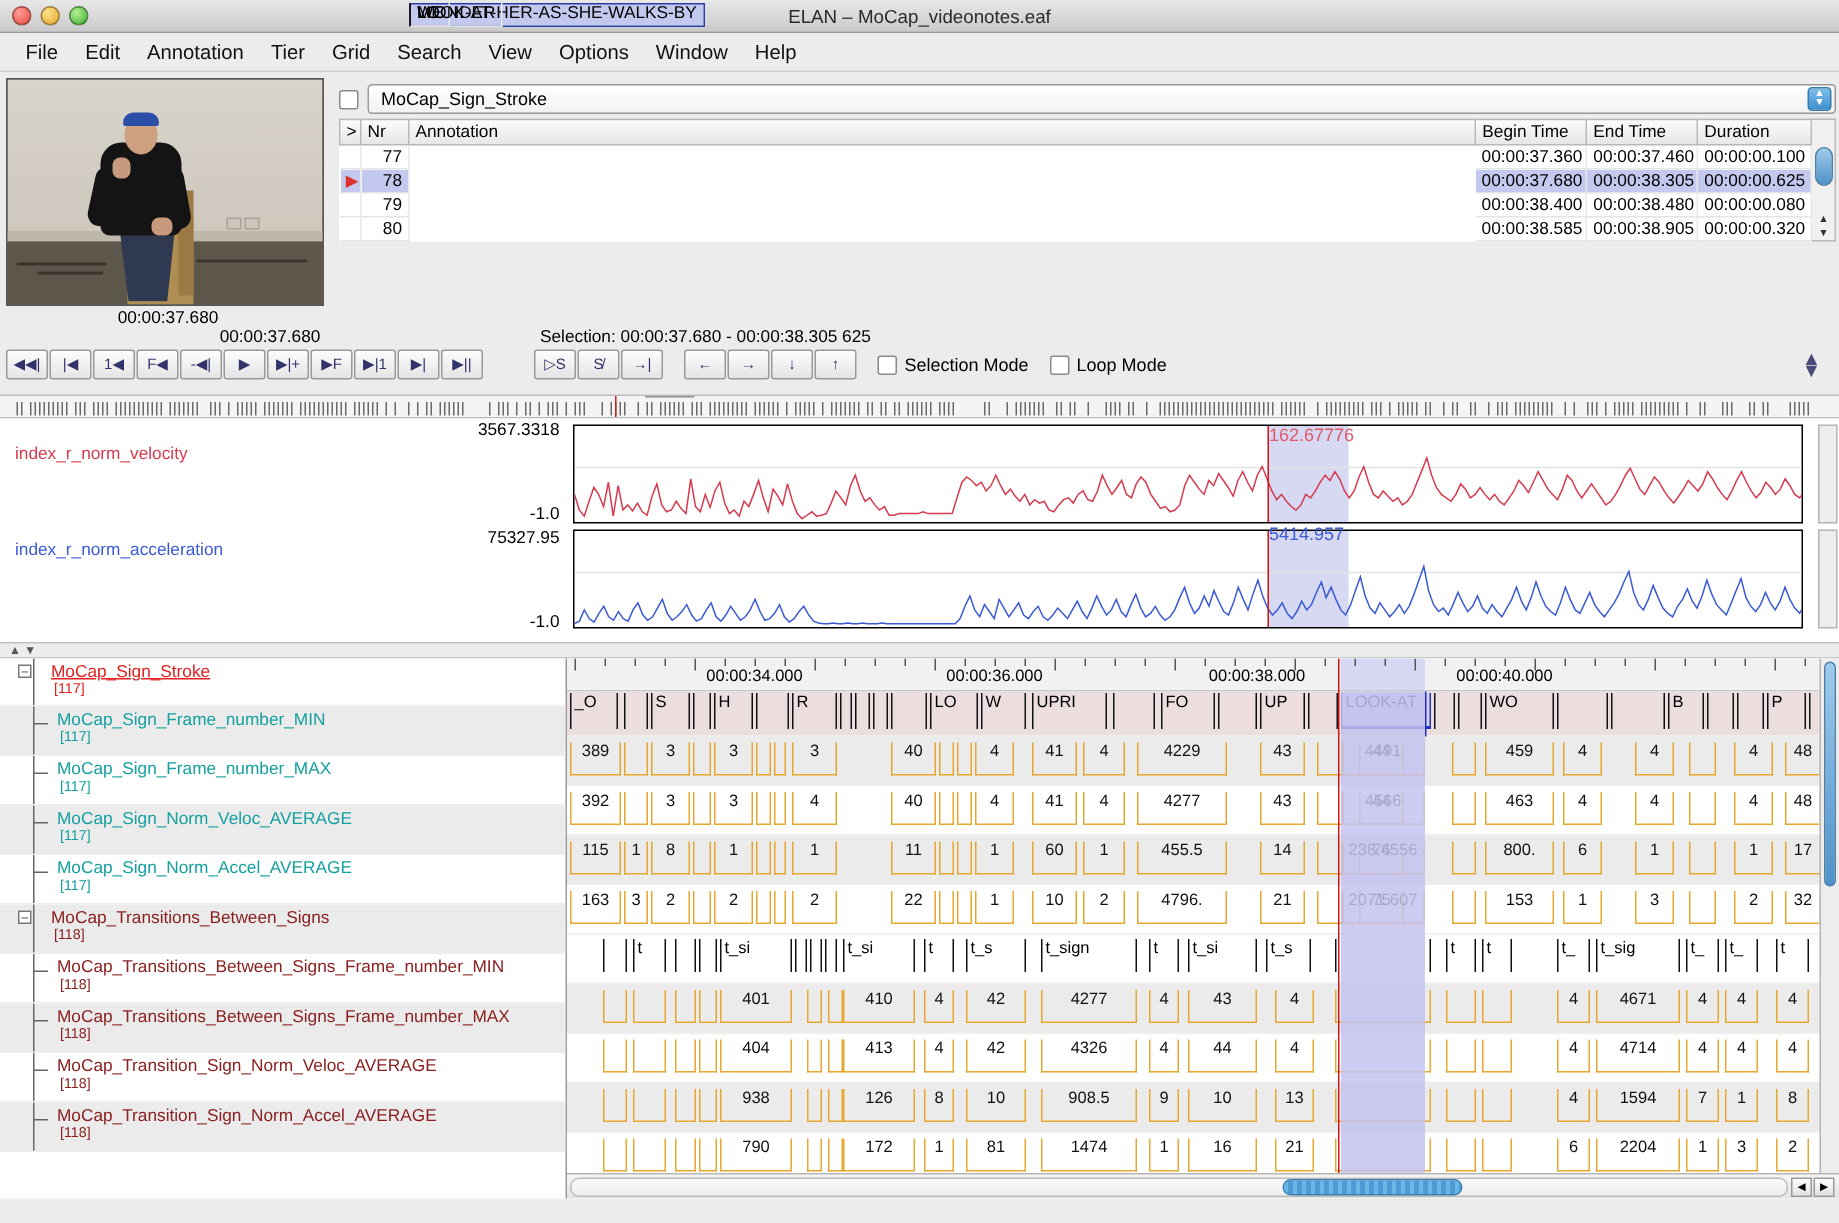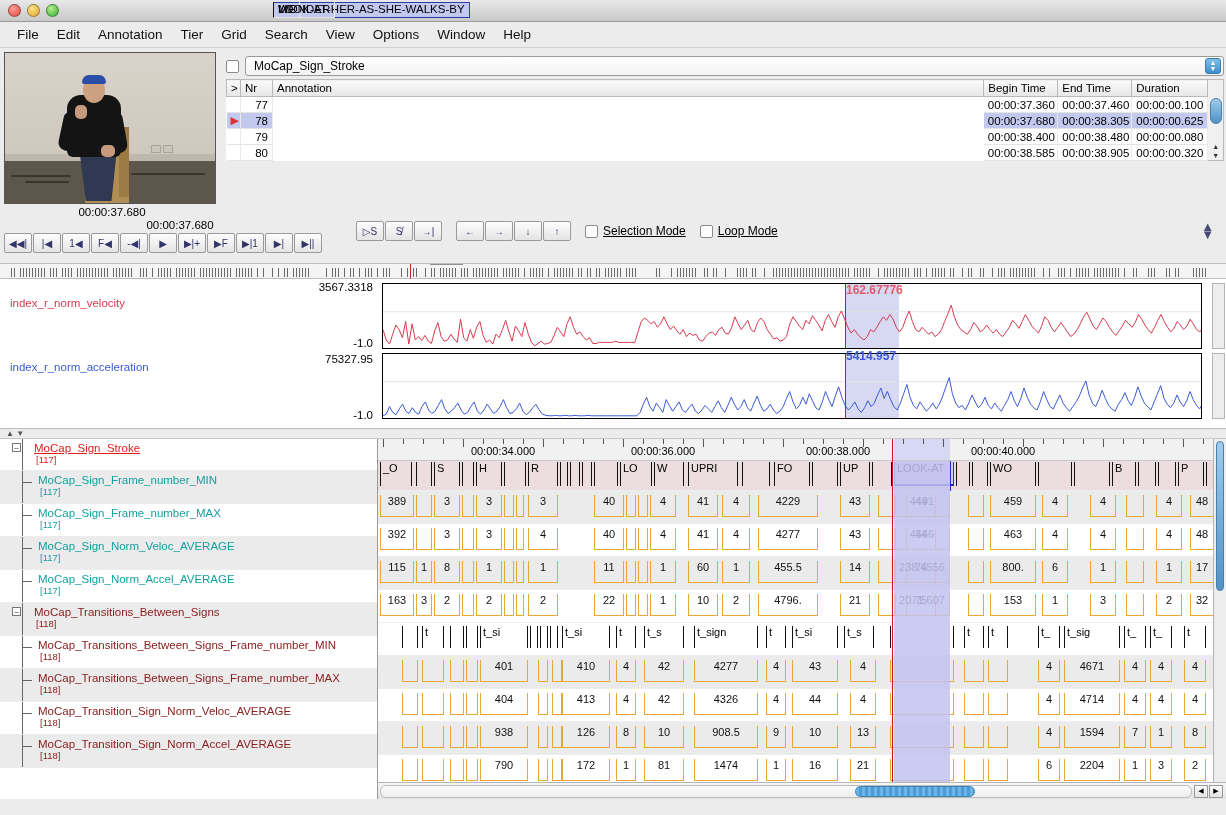--- a/index.html
+++ b/index.html
@@ -121,41 +121,41 @@
     width:28px; height:20px;
     background:linear-gradient(#fdfdfd,#e4e4e4);
     border:1px solid #9a9a9a; border-radius:2px;
     display:flex; align-items:center; justify-content:center;
     font-size:10px; color:#33336b;
   }
   .sel-info { font-size:11.5px; padding-left:4px; }
   .tp-right { flex:1; }
   .tp-right-row { display:flex; gap:14px; align-items:center; padding-top:2px; }
   .grp { display:flex; gap:1px; }
-  .mode { display:flex; align-items:center; gap:5px; font-size:12px;text-decoration:underline; }
+  .mode { display:flex; align-items:center; gap:5px; font-size:12px; }
   .modebox { width:13px; height:13px; border:1px solid #8a8a8a; background:#fff; border-radius:2px; }
   .updown { margin-left:auto; color:#4a4a78; font-size:13px; line-height:8px; text-align:center; padding-right:8px; }
 
   
   .densitybar { height:16px; margin:2px 0 0 0; border-top:1px solid #bdbdbd; border-bottom:1px solid #bdbdbd; background:#f4f4f4; position:relative; overflow:hidden; }
   .density-inner { position:absolute; left:8px; right:8px; top:4px; height:9px; }
   .dens-hi { position:absolute; top:-4px; left:430px; width:33px; height:5px; background:#8f8f8f; }
   .dens-red { position:absolute; left:410px; top:-4px; width:1px; height:20px; background:#d02020; }
 
   
   .signals { position:relative; height:150px; background:#fff; border-bottom:1px solid #bdbdbd; }
   .sig-row { position:relative; height:72px; }
   .sig-label { position:absolute; left:10px; font-size:11.5px; }
   .sig-label.red { color:#d63a4e; }
   .sig-label.blue { color:#3a5ad6; }
   .sig-max, .sig-min { position:absolute; right:0; width:92px; text-align:right; font-size:11.5px; padding-right:3px; }
   .sig-canvas { position:absolute; left:382px; right:14px; border:1px solid #000; background:#fff; overflow:hidden; }
   .sig-sel { position:absolute; top:0; bottom:0; background:#c9cbee; opacity:.75; }
   .sig-cursor { position:absolute; top:0; bottom:0; width:1px; background:#d41616; }
-  .sig-value { position:absolute; font-size:12px; font-weight:bold; }
+  .sig-value { position:absolute; font-size:12px; font-weight:normal; }
   .sig-value.red { color:#e05a6a; }
   .sig-value.blue { color:#3a5ad6; }
   .sig-vscroll { position:absolute; right:0; width:13px; background:#ededed; border:1px solid #b5b5b5; }
   .sig-footer { height:10px; background:#ececec; font-size:8px; color:#555; padding-left:6px; border-bottom:1px solid #c8c8c8; }
 
   
   .timeline { display:flex; height:360px; }
   .tier-names { width:378px; position:relative; background:#fff; border-right:1px solid #9a9a9a; overflow:hidden; }
   .tier-row { position:relative; height:33px; border-bottom:1px solid #ededed; }
   .tier-row.alt { background:#ebebeb; }
@@ -212,20 +212,21 @@
 </style>
 </head>
 <body>
 
 <div class="titlebar">
   <div class="traffic">
     <div class="dot red"></div>
     <div class="dot yellow"></div>
     <div class="dot green"></div>
   </div>
+  <div class="title-text">ELAN – MoCap_videonotes.eaf</div>
 </div>
 
 <div class="menubar" id="menubar">
     <div class="menu-item">File</div>
     <div class="menu-item">Edit</div>
     <div class="menu-item">Annotation</div>
     <div class="menu-item">Tier</div>
     <div class="menu-item">Grid</div>
     <div class="menu-item">Search</div>
     <div class="menu-item">View</div>
@@ -346,20 +347,21 @@
         <div class="tbtn">-◀|</div>
         <div class="tbtn">▶</div>
         <div class="tbtn">▶|+</div>
         <div class="tbtn">▶F</div>
         <div class="tbtn">▶|1</div>
         <div class="tbtn">▶|</div>
         <div class="tbtn">▶||</div>
       </div>
   </div>
   <div class="tp-right">
+    <div class="sel-info">Selection: 00:00:37.680 - 00:00:38.305  625</div>
     <div class="tp-right-row">
       <div class="grp" id="selbtns">
           <div class="tbtn">▷S</div>
           <div class="tbtn">S̸</div>
           <div class="tbtn">→|</div>
         </div>
       <div class="grp" id="navbtns">
           <div class="tbtn">←</div>
           <div class="tbtn">→</div>
           <div class="tbtn">↓</div>

